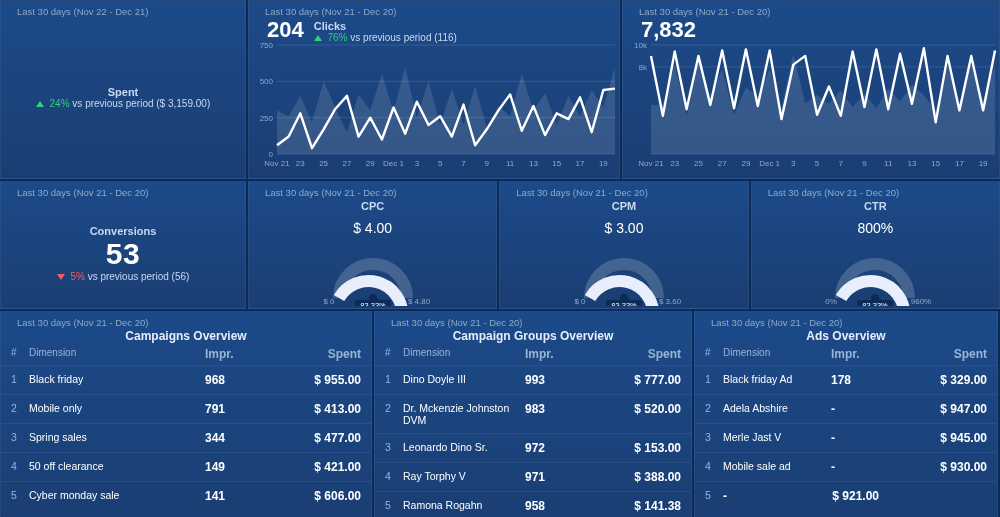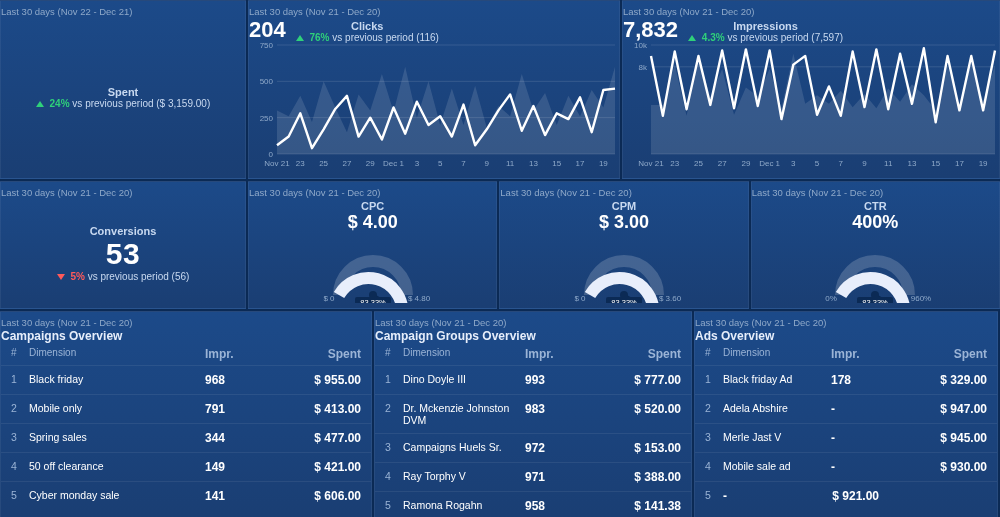--- a/index.html
+++ b/index.html
@@ -1,53 +1,53 @@
 <!DOCTYPE html>
 <html><head>
 <meta charset="utf-8">
 <style>
   *{box-sizing:border-box;margin:0;padding:0}
   html,body{width:1000px;height:517px;overflow:hidden;background:#0b2a55;font-family:Arial,Helvetica,sans-serif;color:#fff}
   body{display:grid;grid-template-columns:246px 372px 378px;grid-template-rows:179px 128px 1fr;gap:2px}
   .panel{background:linear-gradient(180deg,#1c4a89 0%,#1a3e73 100%);border:1px solid rgba(255,255,255,.06);position:relative;overflow:hidden}
-  .pl{font-size:9.5px;color:#8fa9c9;padding:5px 0 0}
-  .ttl{font-size:11px;color:#c8d9f0;text-align:center;margin-top:2px;font-weight:600}
+  .pl{font-size:9.5px;color:#8fa9c9;padding:5px 16px 0}
+  .ttl{font-size:11px;color:#c8d9f0;text-align:left;margin-top:2px;font-weight:600}
   
   .big{display:flex;flex-direction:column;align-items:center;justify-content:center;height:calc(100% - 18px)}
   .big .v{font-size:32px;font-weight:700;letter-spacing:.5px}
   .delta{font-size:10px;color:#c8d9f0}
-  .delta .pct{font-weight:700}
+  .delta .pct{font-weight:400}
   .up .pct{color:#2fd07a}
   .dn .pct{color:#ff5a5a}
   .delta .tri{display:inline-block;width:0;height:0;border-left:4px solid transparent;border-right:4px solid transparent;vertical-align:middle;margin-right:3px}
   .up .tri{border-bottom:6px solid #2fd07a}
   .dn .tri{border-top:6px solid #ff5a5a}
   
-  .chhdr{display:flex;align-items:flex-end;gap:10px;}
+  .chhdr{display:flex;align-items:flex-end;gap:10px;padding-left:18px}
   .chhdr .v{font-size:22px;font-weight:700}
   .chhdr .ttl{margin:0}
   svg{display:block}
   .ytick{font-size:8px;fill:#8fa9c9}
   .xtick{font-size:8px;fill:#8fa9c9}
   
   .gaugeRow{display:grid;grid-template-columns:repeat(3,1fr);gap:2px}
   .gPanel{display:flex;flex-direction:column;align-items:center}
-  .gPanel .v{font-size:18px;font-weight:700;margin-top:0}
+  .gPanel .v{font-size:14px;font-weight:400;margin-top:8px}
   .gmin,.gmax{font-size:8px;fill:#8fa9c9}
   .gpct{font-size:7.5px;fill:#fff}
   
   .tblRow{display:grid;grid-template-columns:372px 318px 304px;gap:2px}
   .tbl{font-size:10.5px}
   .tbl .hdr{display:flex;padding:4px 10px;color:#9bb4d6;font-size:10px}
   .tbl .row{display:flex;padding:7px 10px;border-top:1px solid rgba(255,255,255,.07)}
   .c0{width:18px;color:#9bb4d6}
   .cD{flex:1}
   .cN{width:70px;font-weight:700;font-size:12px}
   .cS{width:86px;text-align:right;font-weight:700;font-size:12px}
-  .tblTitle{font-size:12px;font-weight:700;text-align:left;margin-top:1px;color:#e6eefb}
+  .tblTitle{font-size:12px;font-weight:700;text-align:center;margin-top:1px;color:#e6eefb}
   
   #spent{grid-column:1;grid-row:1}
   #clicks{grid-column:2;grid-row:1}
   #impr{grid-column:3;grid-row:1}
   #conv{grid-column:1;grid-row:2}
   #gauges{grid-column:2 / span 2;grid-row:2}
   #tables{grid-column:1 / span 3;grid-row:3}
 </style>
 </head>
 <body>
@@ -103,28 +103,20 @@
       <text class="xtick" x="307.7241379310345" y="123" text-anchor="middle">15</text>
       <text class="xtick" x="331.0344827586207" y="123" text-anchor="middle">17</text>
       <text class="xtick" x="354.3448275862069" y="123" text-anchor="middle">19</text>
     </svg>
 </div>
 
 <div id="impr" class="panel">
   <div class="pl">Last 30 days (Nov 21 - Dec 20)</div>
   <div class="chhdr">
     <div class="v">7,832</div>
-    <div>
-      <div class="ttl">Impressions</div>
-      <div class="delta up">
-        <span class="tri"></span>
-        <span class="pct">4.3%</span>
-        <span>vs previous period (7,597)</span>
-      </div>
-    </div>
   </div>
   <svg id="imprChart" width="378" height="125">
       <line x1="28" x2="372" y1="111" y2="111" stroke="rgba(255,255,255,.12)" stroke-width="1"></line>
       <text class="ytick" x="24" y="114" text-anchor="end"></text>
       <line x1="28" x2="372" y1="23.799999999999997" y2="23.799999999999997" stroke="rgba(255,255,255,.12)" stroke-width="1"></line>
       <text class="ytick" x="24" y="26.799999999999997" text-anchor="end">8k</text>
       <line x1="28" x2="372" y1="2" y2="2" stroke="rgba(255,255,255,.12)" stroke-width="1"></line>
       <text class="ytick" x="24" y="5" text-anchor="end">10k</text>
       <path d="M 28 61.95 L 28 61.95 L 39.86206896551724 61.95 L 51.724137931034484 21.620000000000005 L 63.58620689655172 72.85 L 75.44827586206897 12.900000000000006 L 87.3103448275862 54.32 L 99.17241379310344 25.980000000000004 L 111.03448275862068 71.75999999999999 L 122.89655172413794 44.510000000000005 L 134.75862068965517 53.23 L 146.6206896551724 25.980000000000004 L 158.48275862068965 65.22 L 170.3448275862069 10.719999999999999 L 182.20689655172413 60.86 L 194.06896551724137 52.14 L 205.93103448275863 60.86 L 217.79310344827587 47.78 L 229.6551724137931 64.13 L 241.51724137931035 51.05 L 253.3793103448276 65.22 L 265.2413793103448 45.599999999999994 L 277.1034482758621 58.68 L 288.9655172413793 41.239999999999995 L 300.82758620689657 52.14 L 312.6896551724138 67.4 L 324.55172413793105 22.709999999999994 L 336.41379310344826 63.04 L 348.2758620689655 19.439999999999998 L 360.13793103448273 57.59 L 372 22.709999999999994 L 372 111 L 28 111 Z" fill="rgba(255,255,255,.12)" stroke="none"></path>
       <path d="M 28 12.900000000000006 L 28 12.900000000000006 L 39.86206896551724 72.85 L 51.724137931034484 8.540000000000006 L 63.58620689655172 66.31 L 75.44827586206897 12.900000000000006 L 87.3103448275862 61.95 L 99.17241379310344 7.450000000000003 L 111.03448275862068 65.22 L 122.89655172413794 6.359999999999999 L 134.75862068965517 63.04 L 146.6206896551724 7.450000000000003 L 158.48275862068965 76.12 L 170.3448275862069 21.620000000000005 L 182.20689655172413 12.900000000000006 L 194.06896551724137 71.75999999999999 L 205.93103448275863 43.42 L 217.79310344827587 72.85 L 229.6551724137931 8.540000000000006 L 241.51724137931035 64.13 L 253.3793103448276 6.359999999999999 L 265.2413793103448 66.31 L 277.1034482758621 10.719999999999999 L 288.9655172413793 60.86 L 300.82758620689657 5.269999999999996 L 312.6896551724138 79.39 L 324.55172413793105 12.900000000000006 L 336.41379310344826 67.4 L 348.2758620689655 12.900000000000006 L 360.13793103448273 67.4 L 372 7.450000000000003" fill="none" stroke="#fff" stroke-width="2.4" stroke-linejoin="round"></path>
@@ -186,21 +178,21 @@
         <circle cx="90" cy="62" r="4" fill="#0b2a55"></circle>
         <text class="gmin" x="46" y="68" text-anchor="middle">$ 0</text>
         <text class="gmax" x="136" y="68" text-anchor="middle">$ 3.60</text>
         <rect x="72" y="64" width="36" height="11" rx="2" fill="#0b2a55"></rect>
         <text class="gpct" x="90" y="72" text-anchor="middle">83.33%</text>
       </svg>
   </div>
   <div class="panel gPanel">
     <div class="pl" style="align-self:flex-start">Last 30 days (Nov 21 - Dec 20)</div>
     <div class="ttl">CTR</div>
-    <div class="v">400%</div>
+    <div class="v">800%</div>
     <svg class="gauge" width="180" height="70">
         <path d="M 56 62.00000000000001 A 34 34 0 0 1 124 62" stroke="rgba(255,255,255,.18)" stroke-width="12" fill="none" stroke-linecap="butt"></path>
         <path d="M 56 62.00000000000001 A 34 34 0 0 1 119.4430833313876 79.00308336570063" stroke="#e8eefb" stroke-width="12" fill="none" stroke-linecap="butt"></path>
         <line x1="90" y1="62" x2="115.97919117475377" y2="77.00272061679468" stroke="#0b2a55" stroke-width="3"></line>
         <circle cx="90" cy="62" r="4" fill="#0b2a55"></circle>
         <text class="gmin" x="46" y="68" text-anchor="middle">0%</text>
         <text class="gmax" x="136" y="68" text-anchor="middle">960%</text>
         <rect x="72" y="64" width="36" height="11" rx="2" fill="#0b2a55"></rect>
         <text class="gpct" x="90" y="72" text-anchor="middle">83.33%</text>
       </svg>
@@ -267,21 +259,21 @@
           <span class="cS">$ 777.00</span>
         </div>
         <div class="row">
           <span class="c0">2</span>
           <span class="cD">Dr. Mckenzie Johnston DVM</span>
           <span class="cN">983</span>
           <span class="cS">$ 520.00</span>
         </div>
         <div class="row">
           <span class="c0">3</span>
-          <span class="cD">Campaigns Huels Sr.</span>
+          <span class="cD">Leonardo Dino Sr.</span>
           <span class="cN">972</span>
           <span class="cS">$ 153.00</span>
         </div>
         <div class="row">
           <span class="c0">4</span>
           <span class="cD">Ray Torphy V</span>
           <span class="cN">971</span>
           <span class="cS">$ 388.00</span>
         </div>
         <div class="row">

